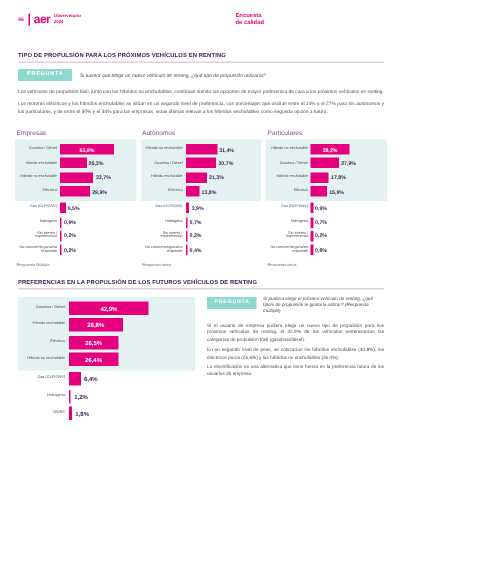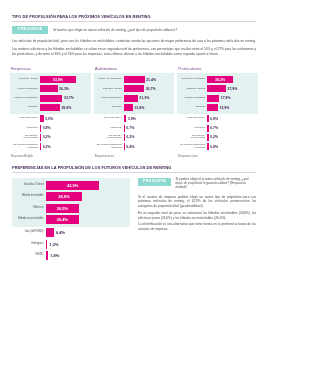--- a/index.html
+++ b/index.html
@@ -113,20 +113,33 @@
   }
   .q-text2 { font-size: 3.1px; color: #4a4a52; font-style: italic; line-height: 1.25; }
   .para2 { font-size: 3.15px; color: #4a4a52; line-height: 1.5; text-align: justify; }
   .para2 p { margin-bottom: 2px; }
 </style>
 </head>
 <body>
 
 <div class="page">
 
+  <div class="header">
+    <span class="hdr-pagenum">46</span>
+    <span class="hdr-rule"></span>
+    <span class="hdr-logo">aer</span>
+    <span class="hdr-sub">
+      <span>Observatorio</span><br>
+      <span>2024</span>
+    </span>
+    <span class="hdr-right">
+      <span>Encuesta</span><br>
+      <span>de calidad</span>
+    </span>
+  </div>
 
   <div style="margin-top:14px;">
     <div class="sec-title">TIPO DE PROPULSIÓN PARA LOS PRÓXIMOS VEHÍCULOS EN RENTING</div>
     <div class="sec-rule"></div>
   </div>
 
   <div class="q-row">
     <span class="q-badge">PREGUNTA</span>
     <span class="q-text">Si tuviera que elegir un nuevo vehículo de renting, ¿qué tipo de propulsión utilizaría?</span>
   </div>

